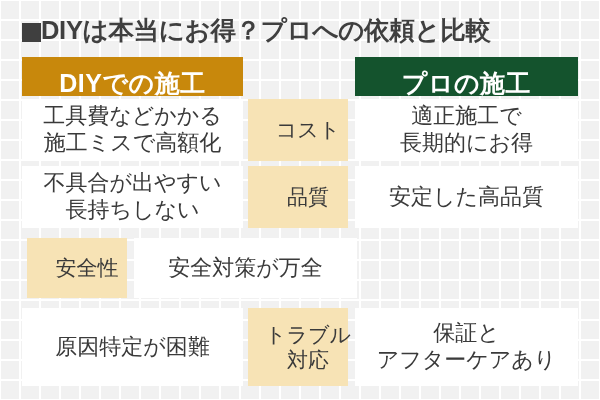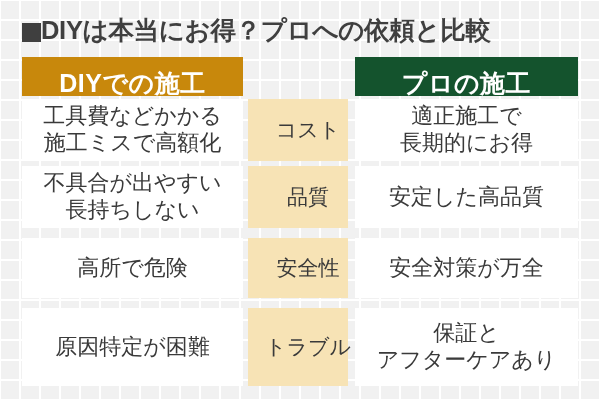--- a/index.html
+++ b/index.html
@@ -185,25 +185,20 @@
       </div>
     </div>
     <div class="cell cell-right">
       <div class="lines">
         <div>安定した高品質</div>
       </div>
     </div>
   </div>
 
   <div class="data-row row-h1 row-gap-c">
-    <div class="cell cell-left">
-      <div class="lines">
-        <div>高所で危険</div>
-      </div>
-    </div>
     <div class="cell cell-mid">
       <div class="lines">
         <div>安全性</div>
       </div>
     </div>
     <div class="cell cell-right">
       <div class="lines">
         <div>安全対策が万全</div>
       </div>
     </div>
@@ -211,20 +206,21 @@
 
   <div class="data-row row-h4">
     <div class="cell cell-left">
       <div class="lines">
         <div>原因特定が困難</div>
       </div>
     </div>
     <div class="cell cell-mid">
       <div class="lines">
         <div>トラブル</div>
+        <div>対応</div>
       </div>
     </div>
     <div class="cell cell-right">
       <div class="lines">
         <div>保証と</div>
         <div>アフターケアあり</div>
       </div>
     </div>
   </div>
 

